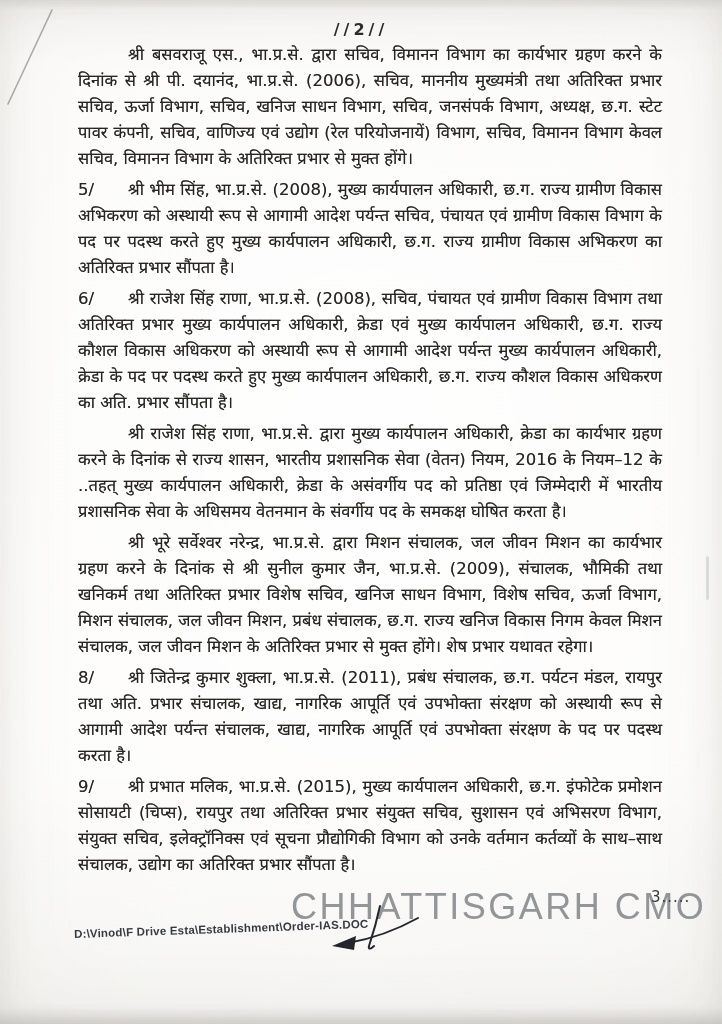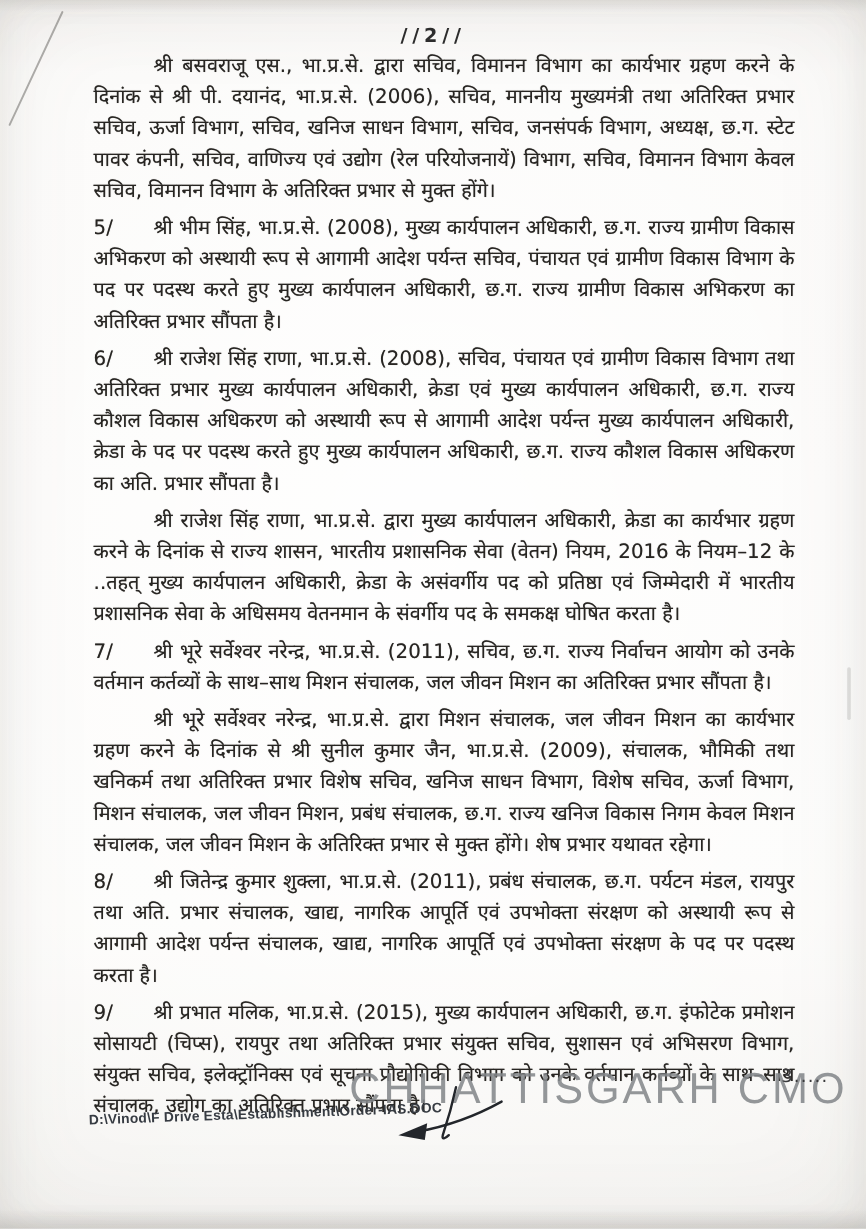--- a/index.html
+++ b/index.html
@@ -134,21 +134,20 @@
     <line x1="8" y1="104" x2="52" y2="10" stroke="rgba(110,108,104,0.55)" stroke-width="1.6" stroke-linecap="round"></line>
   </svg>
 
   <div class="page-marker">//2//</div>
 
   <div class="doc-body">
       <p class="para cont"><span>श्री बसवराजू एस., भा.प्र.से. द्वारा सचिव, विमानन विभाग का कार्यभार ग्रहण करने के दिनांक से </span><span class="b">श्री पी. दयानंद,</span><span> भा.प्र.से. (2006), सचिव, माननीय मुख्यमंत्री तथा अतिरिक्त प्रभार सचिव, ऊर्जा विभाग, सचिव, खनिज साधन विभाग, सचिव, जनसंपर्क विभाग, अध्यक्ष, छ.ग. स्टेट पावर कंपनी, सचिव, वाणिज्य एवं उद्योग (रेल परियोजनायें) विभाग, सचिव, विमानन विभाग केवल </span><span class="b">सचिव, विमानन विभाग</span><span> के अतिरिक्त प्रभार से मुक्त होंगे।</span></p>
       <p class="para numbered"><span class="num">5/</span><span class="b">श्री भीम सिंह,</span><span> भा.प्र.से. (2008), मुख्य कार्यपालन अधिकारी, छ.ग. राज्य ग्रामीण विकास अभिकरण को अस्थायी रूप से आगामी आदेश पर्यन्त </span><span class="b">सचिव, पंचायत एवं ग्रामीण विकास विभाग</span><span> के पद पर पदस्थ करते हुए </span><span class="b">मुख्य कार्यपालन अधिकारी, छ.ग. राज्य ग्रामीण विकास अभिकरण</span><span> का अतिरिक्त प्रभार सौंपता है।</span></p>
       <p class="para numbered"><span class="num">6/</span><span class="b">श्री राजेश सिंह राणा,</span><span> भा.प्र.से. (2008), सचिव, पंचायत एवं ग्रामीण विकास विभाग तथा अतिरिक्त प्रभार मुख्य कार्यपालन अधिकारी, क्रेडा एवं मुख्य कार्यपालन अधिकारी, छ.ग. राज्य कौशल विकास अधिकरण को अस्थायी रूप से आगामी आदेश पर्यन्त </span><span class="b">मुख्य कार्यपालन अधिकारी, क्रेडा</span><span> के पद पर पदस्थ करते हुए </span><span class="b">मुख्य कार्यपालन अधिकारी, छ.ग. राज्य कौशल विकास अधिकरण</span><span> का अति. प्रभार सौंपता है।</span></p>
       <p class="para cont"><span>श्री राजेश सिंह राणा, भा.प्र.से. द्वारा मुख्य कार्यपालन अधिकारी, क्रेडा का कार्यभार ग्रहण करने के दिनांक से राज्य शासन, भारतीय प्रशासनिक सेवा (वेतन) नियम, 2016 के नियम–12 के ..तहत् मुख्य कार्यपालन अधिकारी, क्रेडा के असंवर्गीय पद को प्रतिष्ठा एवं जिम्मेदारी में भारतीय प्रशासनिक सेवा के अधिसमय वेतनमान के संवर्गीय पद के समकक्ष घोषित करता है।</span></p>
-      <p class="para numbered"><span class="num">7/</span><span class="b">श्री भूरे सर्वेश्वर नरेन्द्र,</span><span> भा.प्र.से. (2011), सचिव, छ.ग. राज्य निर्वाचन आयोग को उनके वर्तमान कर्तव्यों के साथ–साथ </span><span class="b">मिशन संचालक, जल जीवन मिशन</span><span> का अतिरिक्त प्रभार सौंपता है।</span></p>
       <p class="para cont"><span>श्री भूरे सर्वेश्वर नरेन्द्र, भा.प्र.से. द्वारा मिशन संचालक, जल जीवन मिशन का कार्यभार ग्रहण करने के दिनांक से </span><span class="b">श्री सुनील कुमार जैन, भा.प्र.से.</span><span> (2009), संचालक, भौमिकी तथा खनिकर्म तथा अतिरिक्त प्रभार विशेष सचिव, खनिज साधन विभाग, विशेष सचिव, ऊर्जा विभाग, मिशन संचालक, जल जीवन मिशन, प्रबंध संचालक, छ.ग. राज्य खनिज विकास निगम केवल </span><span class="b">मिशन संचालक, जल जीवन मिशन</span><span> के अतिरिक्त प्रभार से मुक्त होंगे। शेष प्रभार यथावत रहेगा।</span></p>
       <p class="para numbered"><span class="num">8/</span><span class="b">श्री जितेन्द्र कुमार शुक्ला,</span><span> भा.प्र.से. (2011), प्रबंध संचालक, छ.ग. पर्यटन मंडल, रायपुर तथा अति. प्रभार संचालक, खाद्य, नागरिक आपूर्ति एवं उपभोक्ता संरक्षण को अस्थायी रूप से आगामी आदेश पर्यन्त </span><span class="b">संचालक, खाद्य, नागरिक आपूर्ति एवं उपभोक्ता संरक्षण</span><span> के पद पर पदस्थ करता है।</span></p>
       <p class="para numbered"><span class="num">9/</span><span class="b">श्री प्रभात मलिक,</span><span> भा.प्र.से. (2015), मुख्य कार्यपालन अधिकारी, छ.ग. इंफोटेक प्रमोशन सोसायटी (चिप्स), रायपुर तथा अतिरिक्त प्रभार संयुक्त सचिव, सुशासन एवं अभिसरण विभाग, संयुक्त सचिव, इलेक्ट्रॉनिक्स एवं सूचना प्रौद्योगिकी विभाग को उनके वर्तमान कर्तव्यों के साथ–साथ </span><span class="b">संचालक, उद्योग</span><span> का अतिरिक्त प्रभार सौंपता है।</span></p>
     </div>
 
   <div class="watermark">CHHATTISGARH CMO</div>
 
   <div class="continuation">3.....</div>
 
   <div class="footer-path">D:\Vinod\F Drive Esta\Establishment\Order-IAS.DOC</div>

